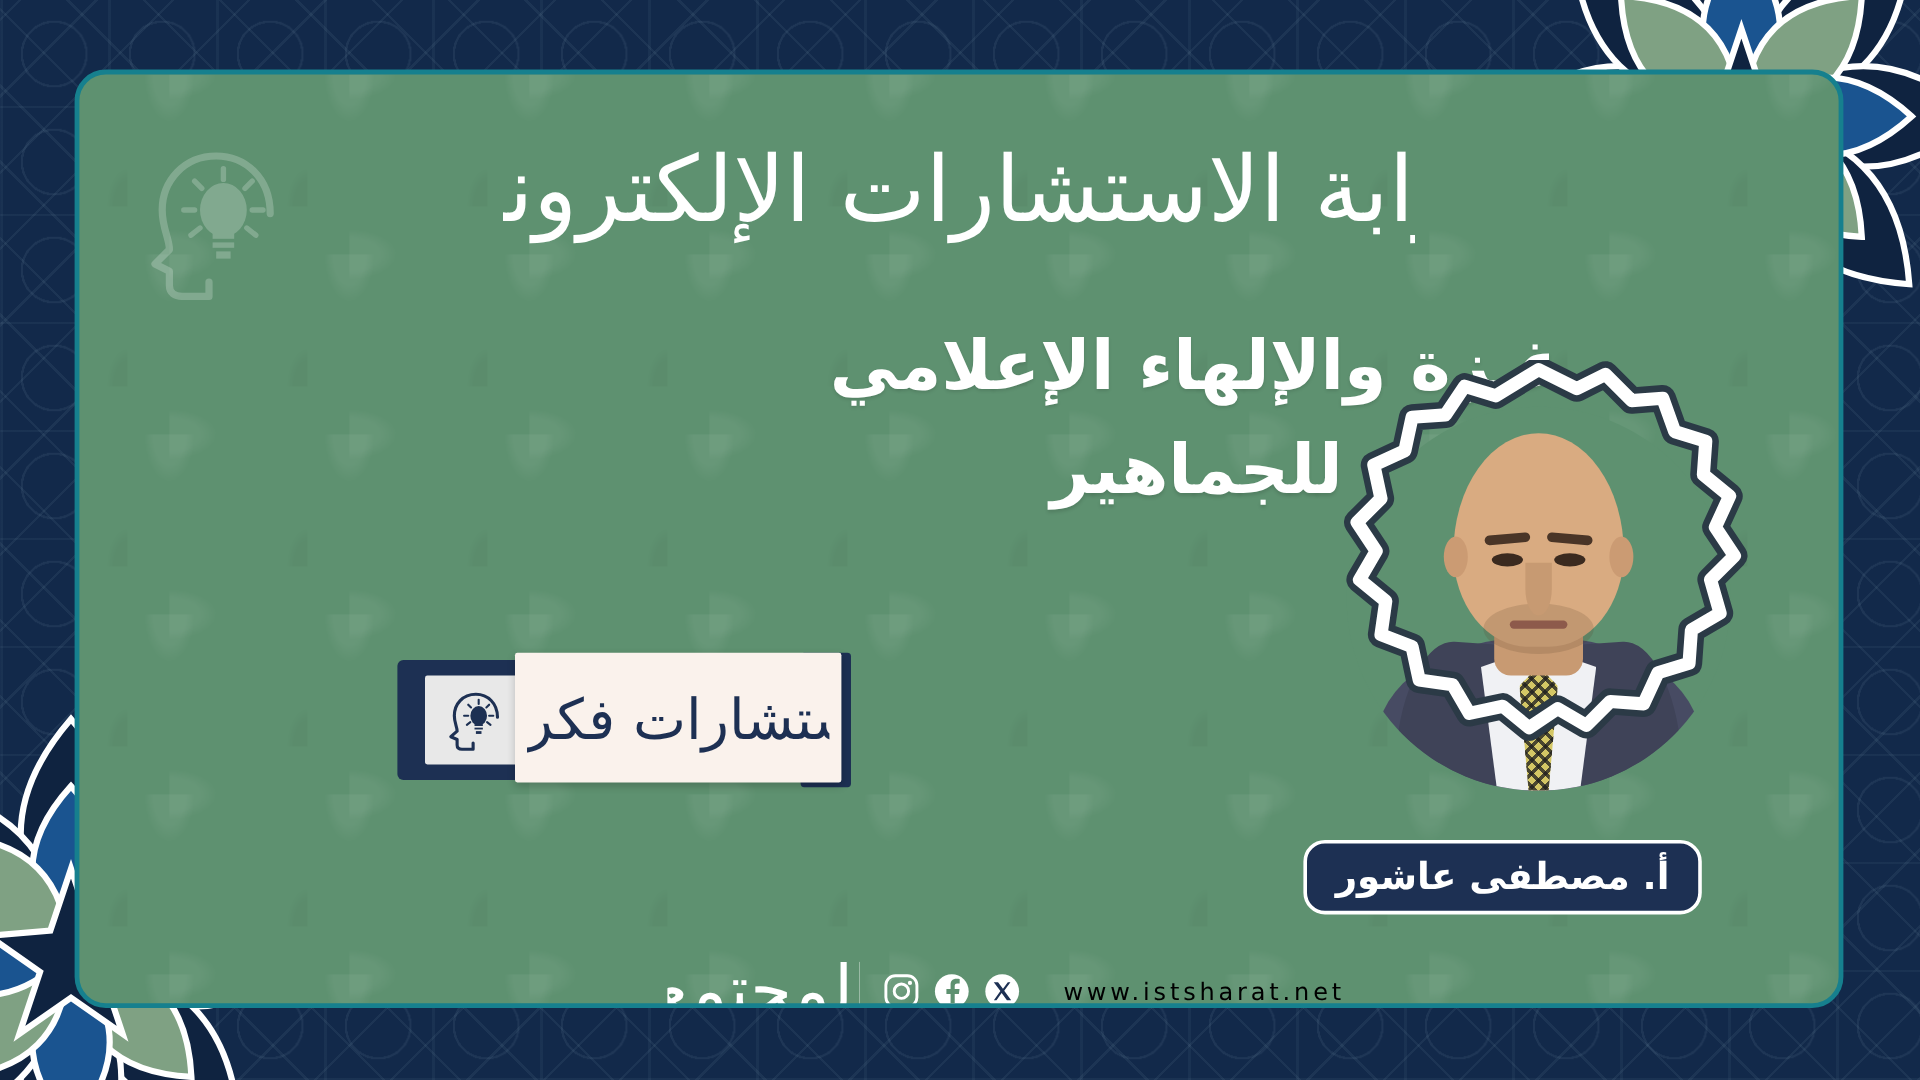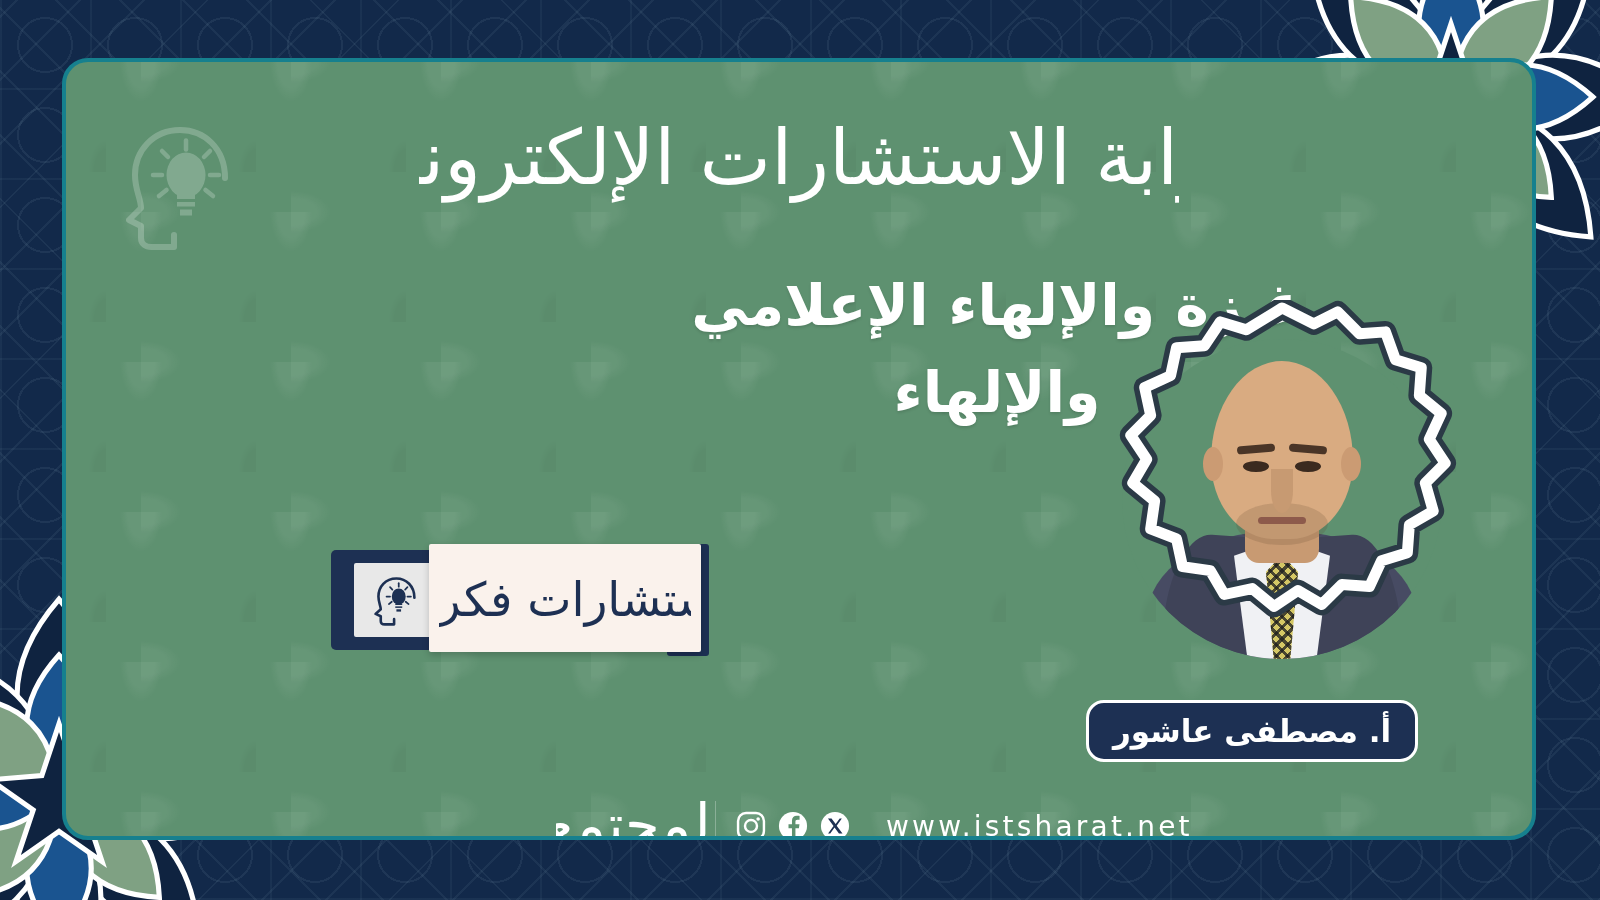--- a/index.html
+++ b/index.html
@@ -177,21 +177,21 @@
   
   .footer{
     position:absolute;left:490px;top:718px;
     display:flex;align-items:center;gap:0px;direction:ltr;
   }
   .footer-calli{width:160px;height:92px;}
   .footer-calli-text{font-size:56px;fill:#ffffff;}
   .social{display:flex;align-items:center;gap:12px;margin-left:20px;}
   .social svg{width:30px;height:30px;display:block;}
   .site-url{
-    margin-left:36px;color:#ffffff;font-size:28px;letter-spacing:3.2px;
+    margin-left:36px;color:#000000;font-size:20px;letter-spacing:3.2px;
     font-family:"DejaVu Sans","Liberation Sans",sans-serif;
   }
 
   
   .rosette{position:absolute;}
   .rosette-tr{right:-66px;top:-118px;width:430px;height:430px;}
   .rosette-bl{left:-156px;bottom:-112px;width:430px;height:430px;}
 </style>
 </head>
 <body>
@@ -279,21 +279,21 @@
     </svg>
 
     <div class="calligraphy-header">
       <svg viewBox="0 0 760 150" preserveAspectRatio="xMidYMid meet">
         <text class="calli-text" x="380" y="100" text-anchor="middle" direction="rtl">بوابة الاستشارات الإلكترونية</text>
       </svg>
     </div>
 
     <div class="title-block">
       <div class="title-line">غـزة والإلهاء الإعلامي</div>
-      <div class="title-line">والإلهاء</div>
+      <div class="title-line">للجماهير</div>
     </div>
 
     <div class="logo-bar">
       <div class="logo-navy-edge"></div>
       <div class="logo-navy-frame">
         <div class="logo-icon-box">
           <svg viewBox="0 0 100 100">
             <path d="M80,46 C80,26 66,13 49,13 C30,13 18,27 18,44 C18,54 22,60 22,66 L13,74 L22,78 L22,86 C22,90 25,92 29,92 L45,92 L45,83" fill="none" stroke="#1d3053" stroke-width="4.5" stroke-linecap="round" stroke-linejoin="round"></path>
             <ellipse cx="53" cy="44" rx="12" ry="14" fill="#1d3053"></ellipse>
             <rect x="47" y="56" width="12" height="2.6" fill="#1d3053"></rect>

